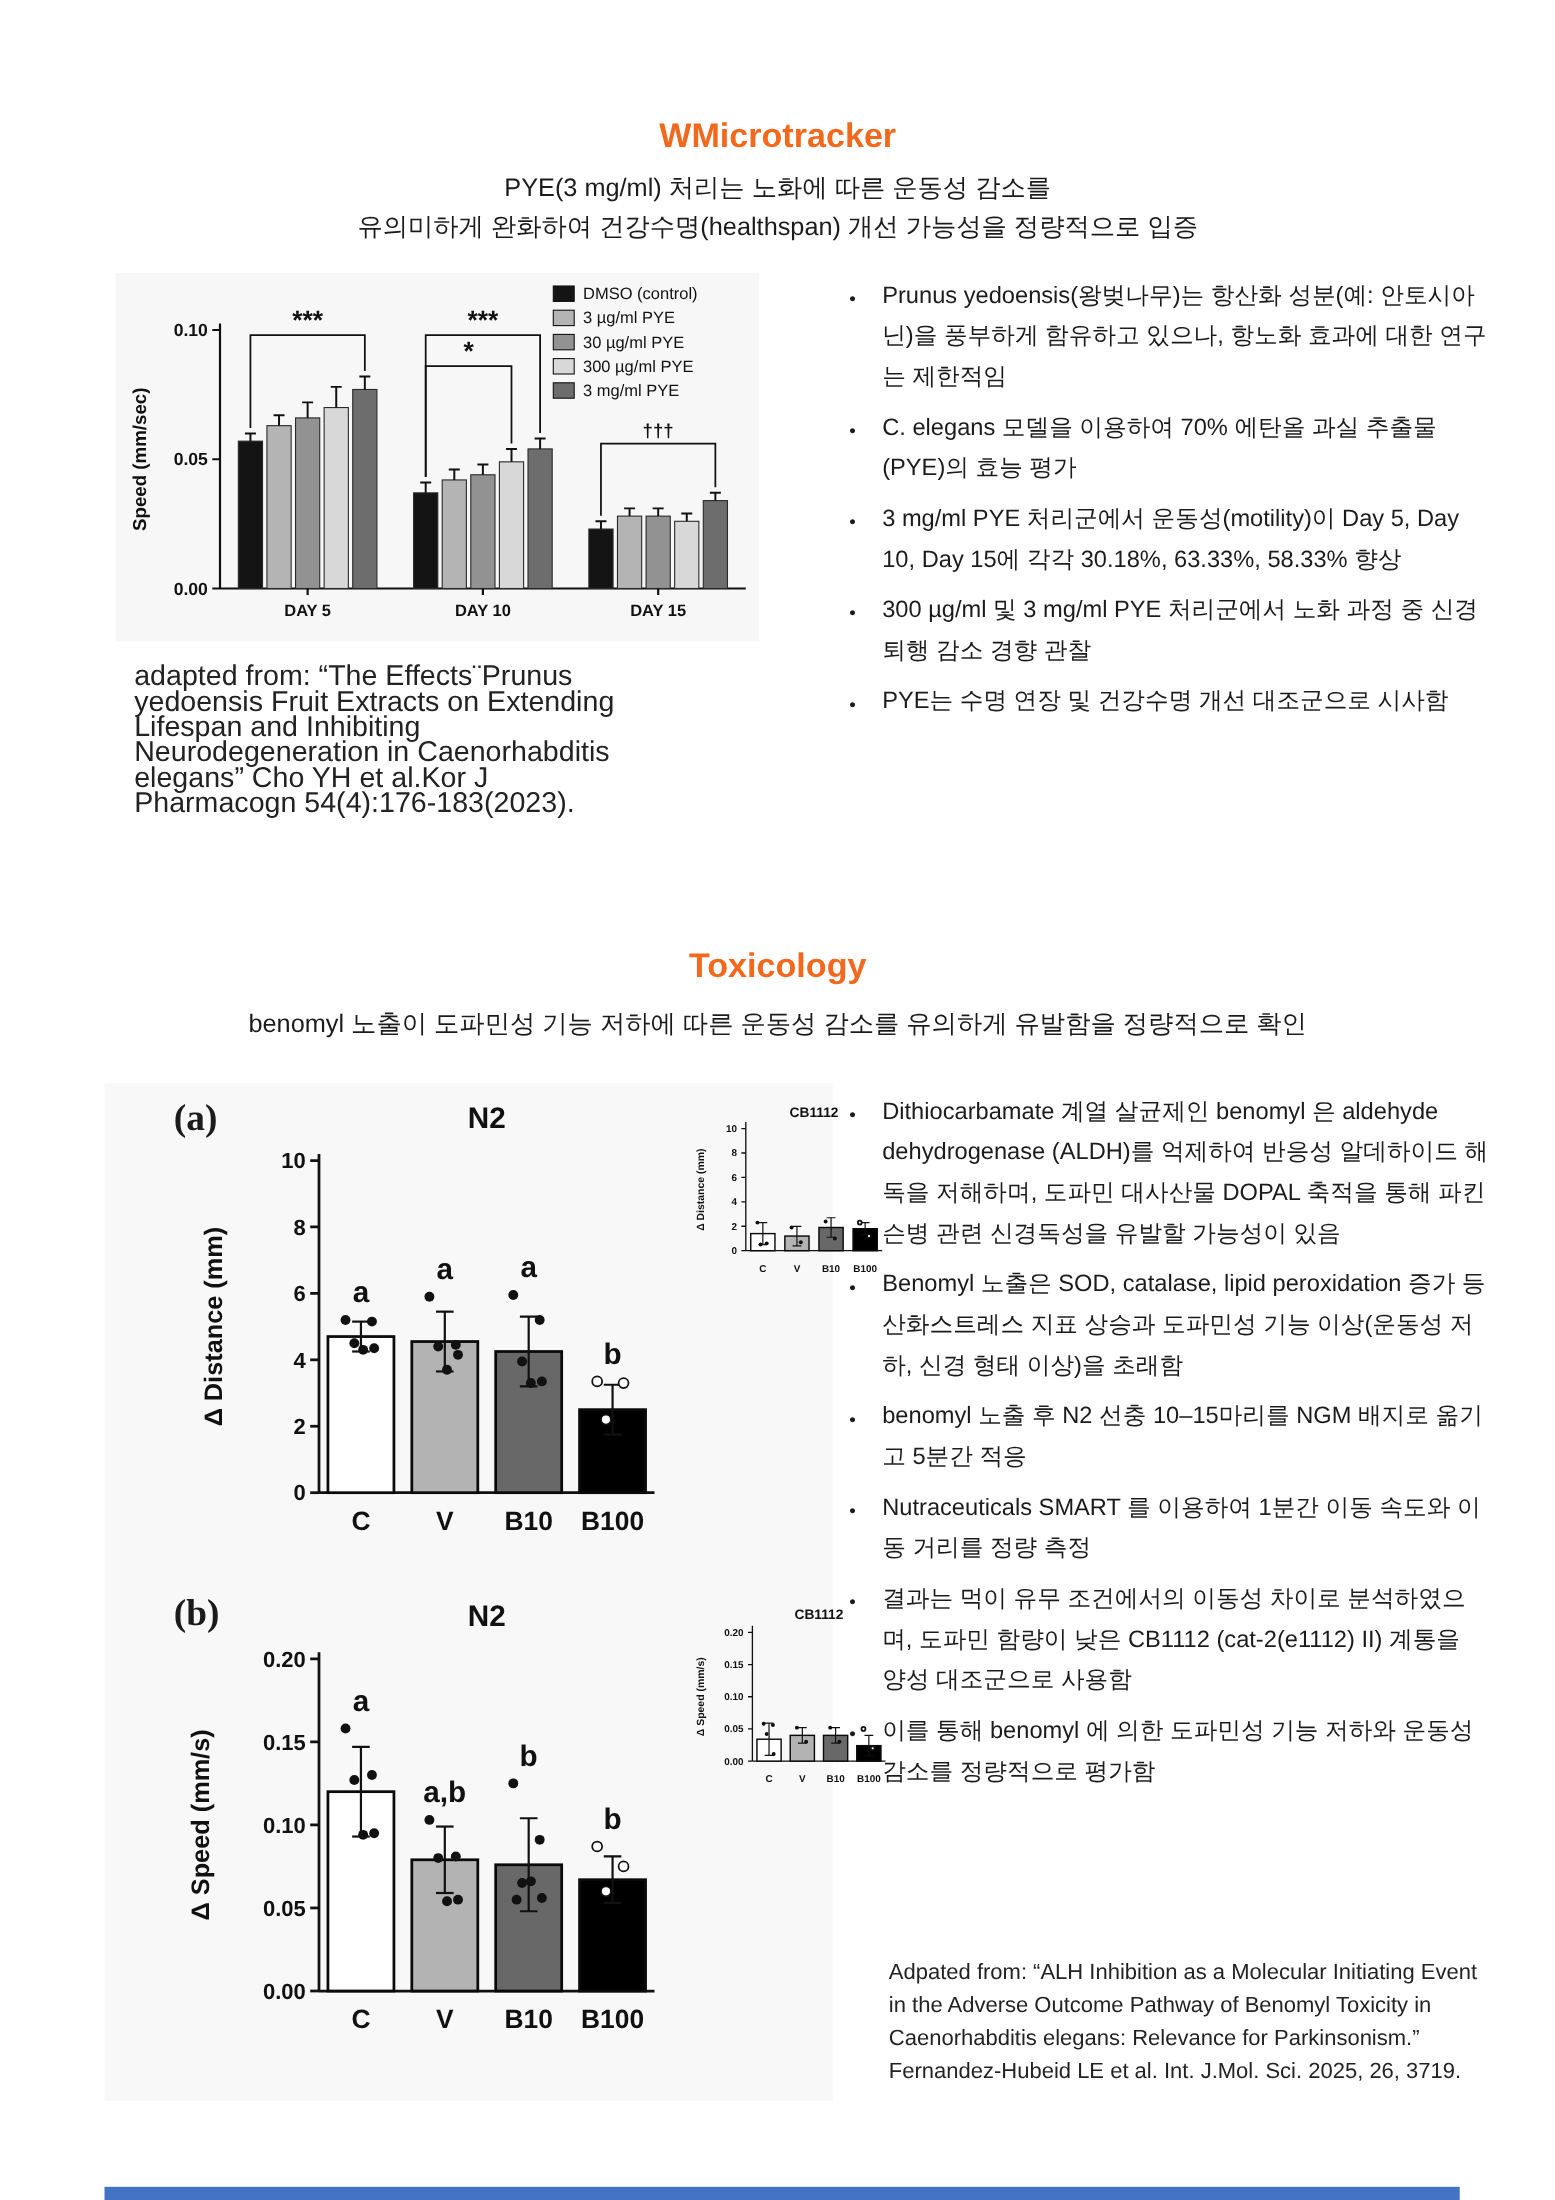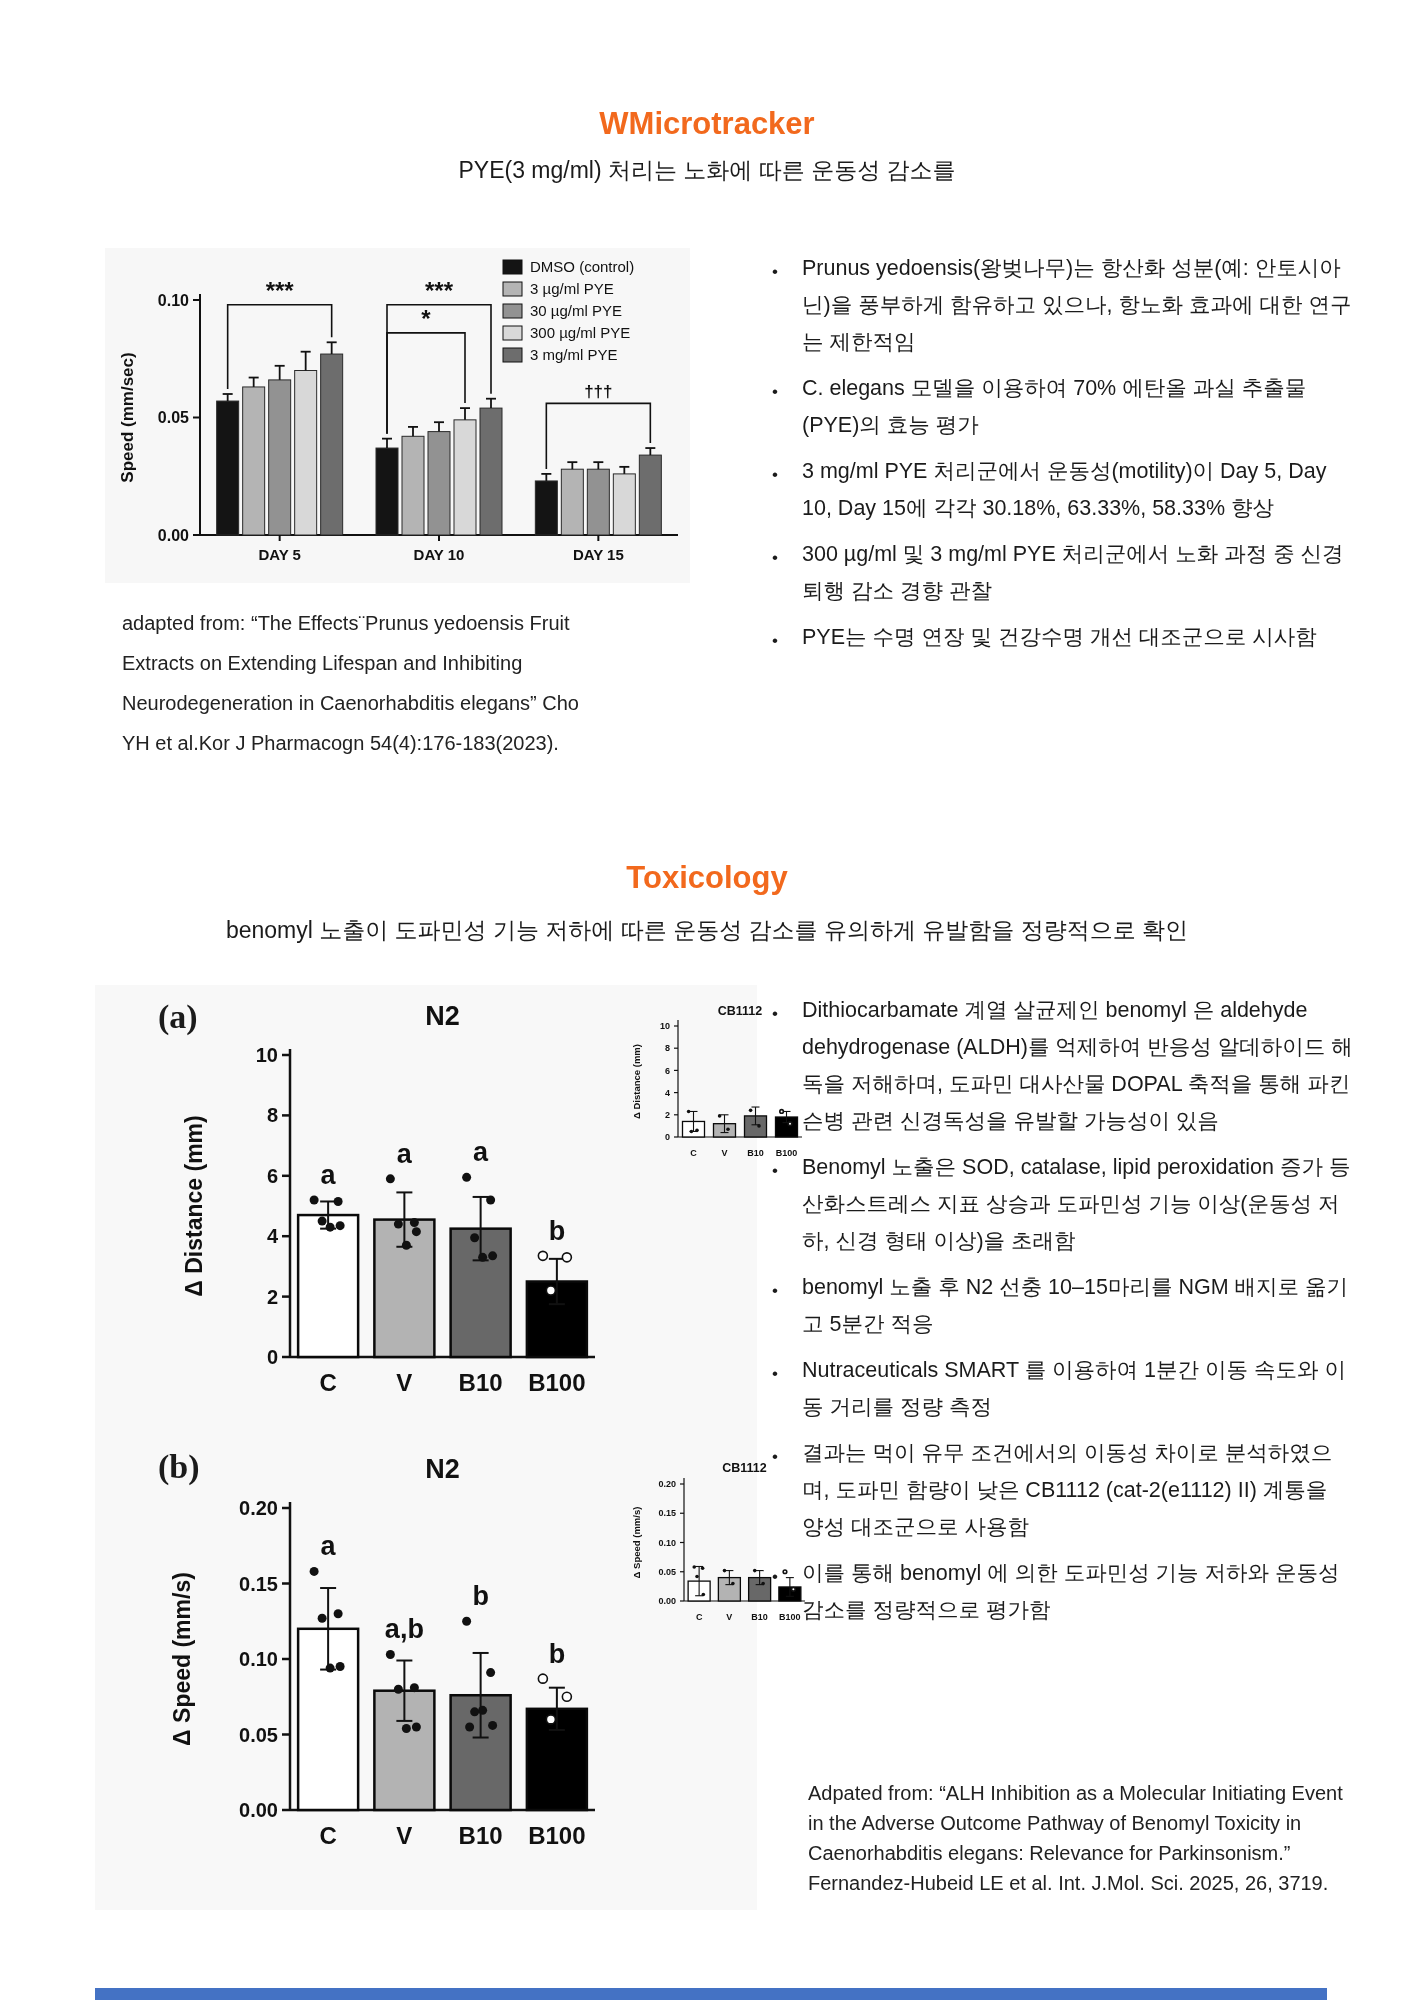--- a/index.html
+++ b/index.html
@@ -8,36 +8,37 @@
     font-family:"Liberation Sans","DejaVu Sans",sans-serif;color:#1b1b1b;
   }
   .abs{position:absolute;}
   .section-title{
     left:0;right:0;text-align:center;font-size:31px;font-weight:bold;color:#F2691D;
   }
   .section-subtitle{
     left:0;right:0;text-align:center;font-size:23px;font-weight:500;line-height:36px;color:#1b1b1b;
   }
   .chart-box{background:#f7f7f7;}
-  .citation{font-size:20px;line-height:40px;color:#222;}
+  .citation{font-size:26px;line-height:23px;color:#222;}
   .bullets{list-style:none;margin:0;padding:0;font-size:21.5px;line-height:37px;}
   .bullets li{display:flex;margin-bottom:9px;}
   .bullets .marker{flex:none;width:30px;font-size:17px;padding-top:3px;}
   .panel-label{font-family:"Liberation Serif","DejaVu Serif",serif;font-weight:bold;font-size:34px;}
   .tox-bg{background:#f8f8f8;}
   .footer-bar{background:#4472C4;}
   svg text{font-family:"Liberation Sans","DejaVu Sans",sans-serif;}
 </style>
 </head>
 <body>
 
 <div class="abs section-title" style="top:106px;">WMicrotracker</div>
 
 <div class="abs section-subtitle" style="top:152px;">
   <div>PYE(3 mg/ml) 처리는 노화에 따른 운동성 감소를</div>
+  <div>유의미하게 완화하여 건강수명(healthspan) 개선 가능성을 정량적으로 입증</div>
 </div>
 
 <div class="abs chart-box" style="left:105px;top:248px;width:585px;height:335px;">
   <svg id="chart-pye_speed" width="585" height="335">
       <line x1="95" y1="46" x2="95" y2="287" stroke="#111" stroke-width="2"></line>
       <line x1="95" y1="287" x2="573" y2="287" stroke="#111" stroke-width="2"></line>
       <line x1="88" y1="287" x2="95" y2="287" stroke="#111" stroke-width="2"></line>
       <text x="84" y="292.6" text-anchor="end" font-size="16" font-weight="bold" fill="#111">0.00</text>
       <line x1="88" y1="169.5" x2="95" y2="169.5" stroke="#111" stroke-width="2"></line>
       <text x="84" y="175.1" text-anchor="end" font-size="16" font-weight="bold" fill="#111">0.05</text>

